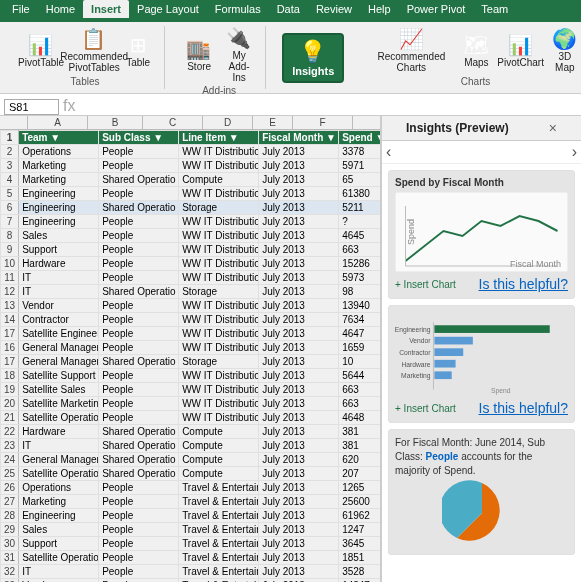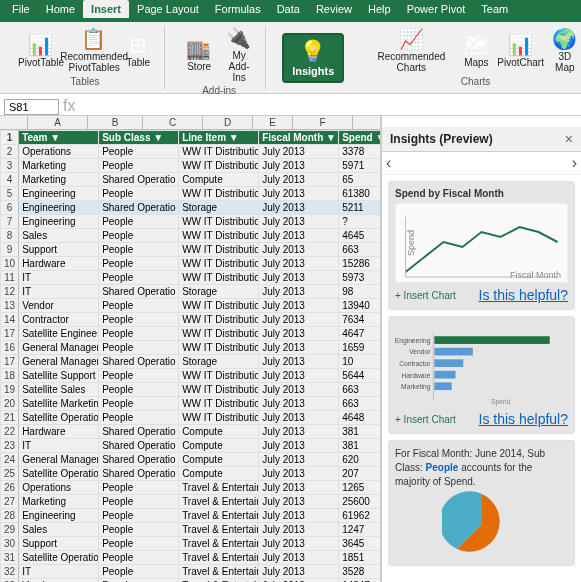--- a/index.html
+++ b/index.html
@@ -45,21 +45,21 @@
     .col-f { width: 60px; }
 
     .ss-table { width: 100%; border-collapse: collapse; font-size: 10px; }
     .ss-table td { border: 1px solid #e0e0e0; padding: 1px 3px; white-space: nowrap; overflow: hidden; max-width: 80px; }
     .ss-table .row-num { background: #f0f0f0; color: #444; text-align: center; font-size: 10px; width: 28px; border-right: 1px solid #bbb; }
     .header-row td { background: #217346; color: white; font-weight: bold; font-size: 10px; }
     .selected-row td { background: #dce6f1; }
 
     
     .insights-panel { width: 200px; min-width: 200px; background: white; border-left: 1px solid #ccc; display: flex; flex-direction: column; overflow: hidden; }
-    .insights-panel-header { background: #f0f0f0; border-bottom: 1px solid #ccc; padding: 4px 8px; display: flex; justify-content: space-between; align-items: center; margin-top: 11px; }
+    .insights-panel-header { background: #f0f0f0; border-bottom: 1px solid #ccc; padding: 4px 24px; display: flex; justify-content: space-between; align-items: center; }
     .insights-panel-title { font-size: 12px; font-weight: bold; color: #222; }
     .insights-panel-close { cursor: pointer; color: #666; font-size: 14px; }
     .insights-content { flex: 1; overflow-y: auto; padding: 6px; display: flex; flex-direction: column; gap: 6px; }
 
     
     .insight-card { border: 1px solid #e0e0e0; border-radius: 3px; padding: 6px; background: #e5e5e5; }
     .insight-card-title { font-size: 10px; font-weight: bold; color: #333; margin-bottom: 4px; }
     .chart-area { height: 80px; position: relative; background: #fafafa; border: 1px solid #eee; border-radius: 2px; display: flex; align-items: flex-end; justify-content: center; }
     .axis-label { font-size: 9px; color: #888; }
     .x-label { position: absolute; bottom: 2px; right: 6px; }

